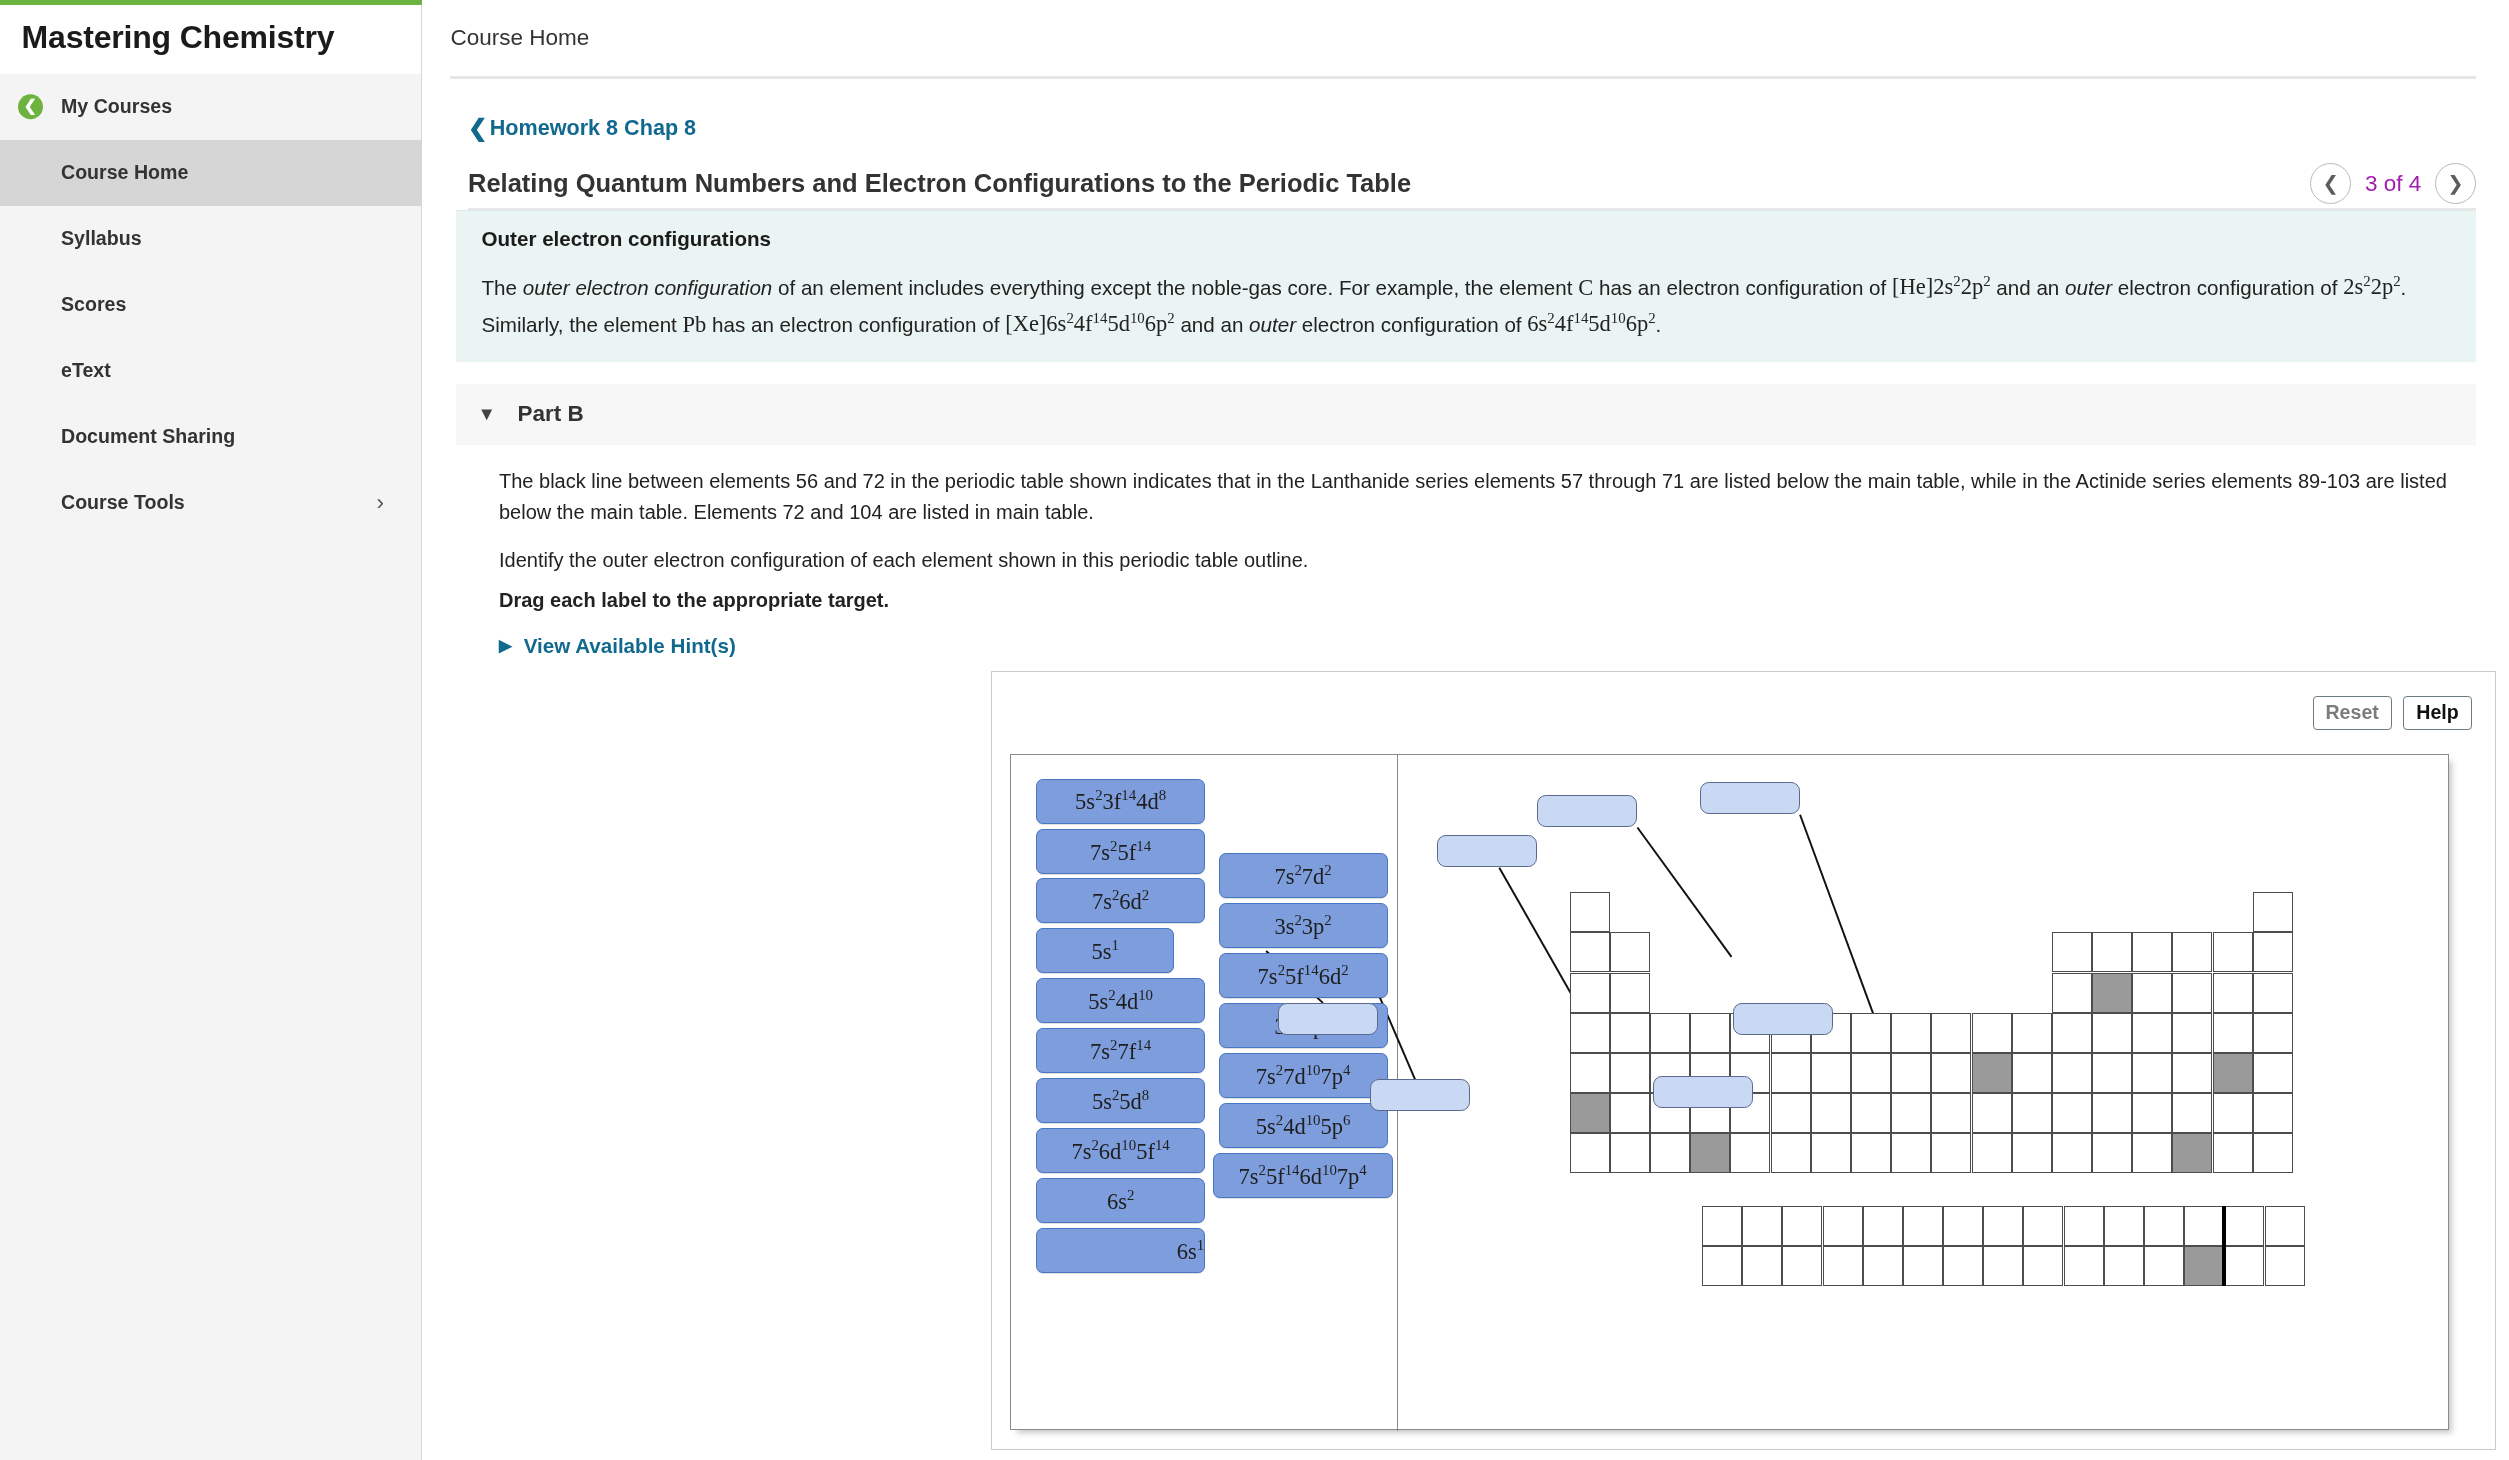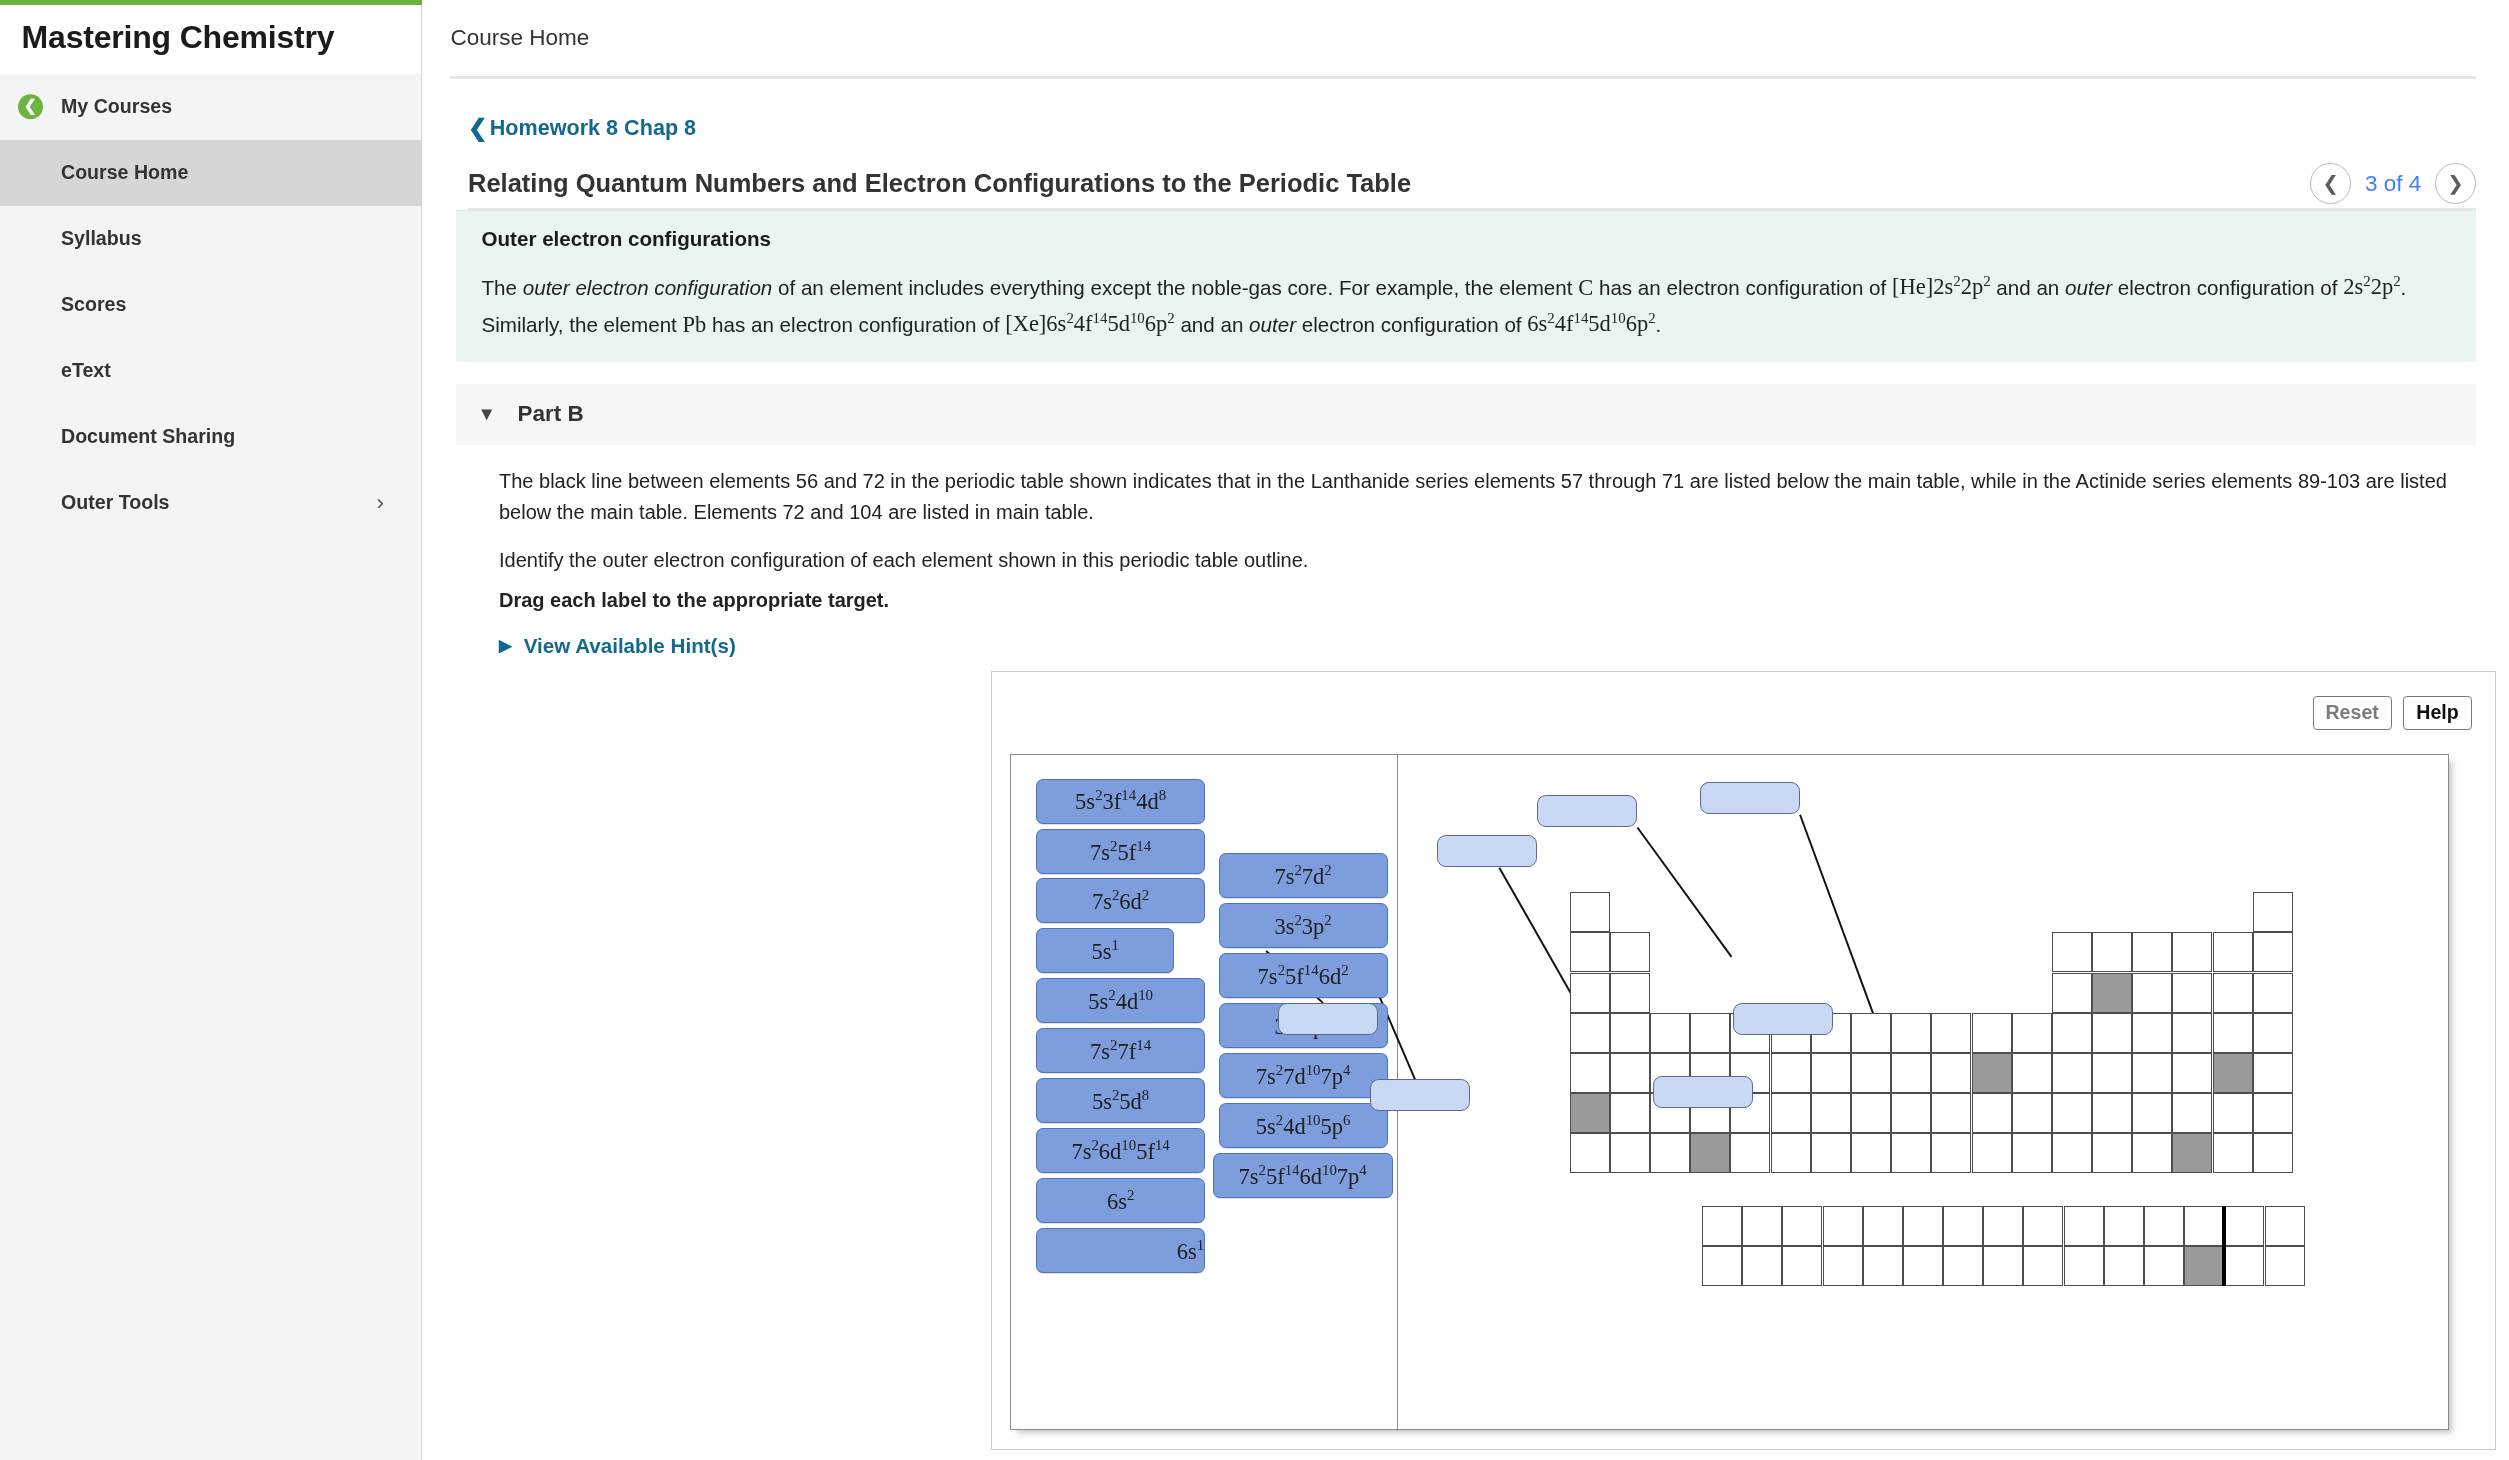--- a/index.html
+++ b/index.html
@@ -61,21 +61,21 @@
     justify-content:space-between; padding-bottom:4px;
     border-bottom:2px solid #e6e6e6;
   }
   #title-text { font-size:25.5px; font-weight:700; color:#333; }
   #pager { display:flex; align-items:center; gap:13.7px; }
   .pg-btn {
     width:41px; height:41px; border-radius:50%; border:1.6px solid #b9b9b9;
     background:#fff; color:#5d5d5d; font-size:19.6px;
     display:flex; align-items:center; justify-content:center; cursor:pointer;
   }
-  #pg-label { font-size:22.5px; color:#3b82f6; }
+  #pg-label { font-size:22.5px; color:#a21caf; }
 
   
   #callout {
     margin:0 33px 0 33px; background:#e9f4f3; border-top:1px solid #dfe9e8;
     padding:15.7px 25.5px 19.6px 25.5px;
   }
   #callout h4 { margin:0 0 17.6px 0; font-size:20.6px; color:#1b1b1b; font-weight:700;}
   #callout p  { margin:0; font-size:20.6px; color:#222; line-height:1.62; }
   .it { font-style:italic; }
   .mth { font-family:"Liberation Serif", serif; font-style:normal; font-size:22.5px; }
@@ -158,21 +158,21 @@
   <div class="nav-item">
     <span>Scores</span>
   </div>
   <div class="nav-item">
     <span>eText</span>
   </div>
   <div class="nav-item">
     <span>Document Sharing</span>
   </div>
   <div class="nav-item">
-    <span>Outer Tools</span>
+    <span>Course Tools</span>
     <span class="chev-right">›</span>
   </div>
 </div>
 
 <div id="main">
 
   <div id="crumb">Course Home</div>
   <div id="crumb-rule"></div>
 
   <div id="bc-back">

